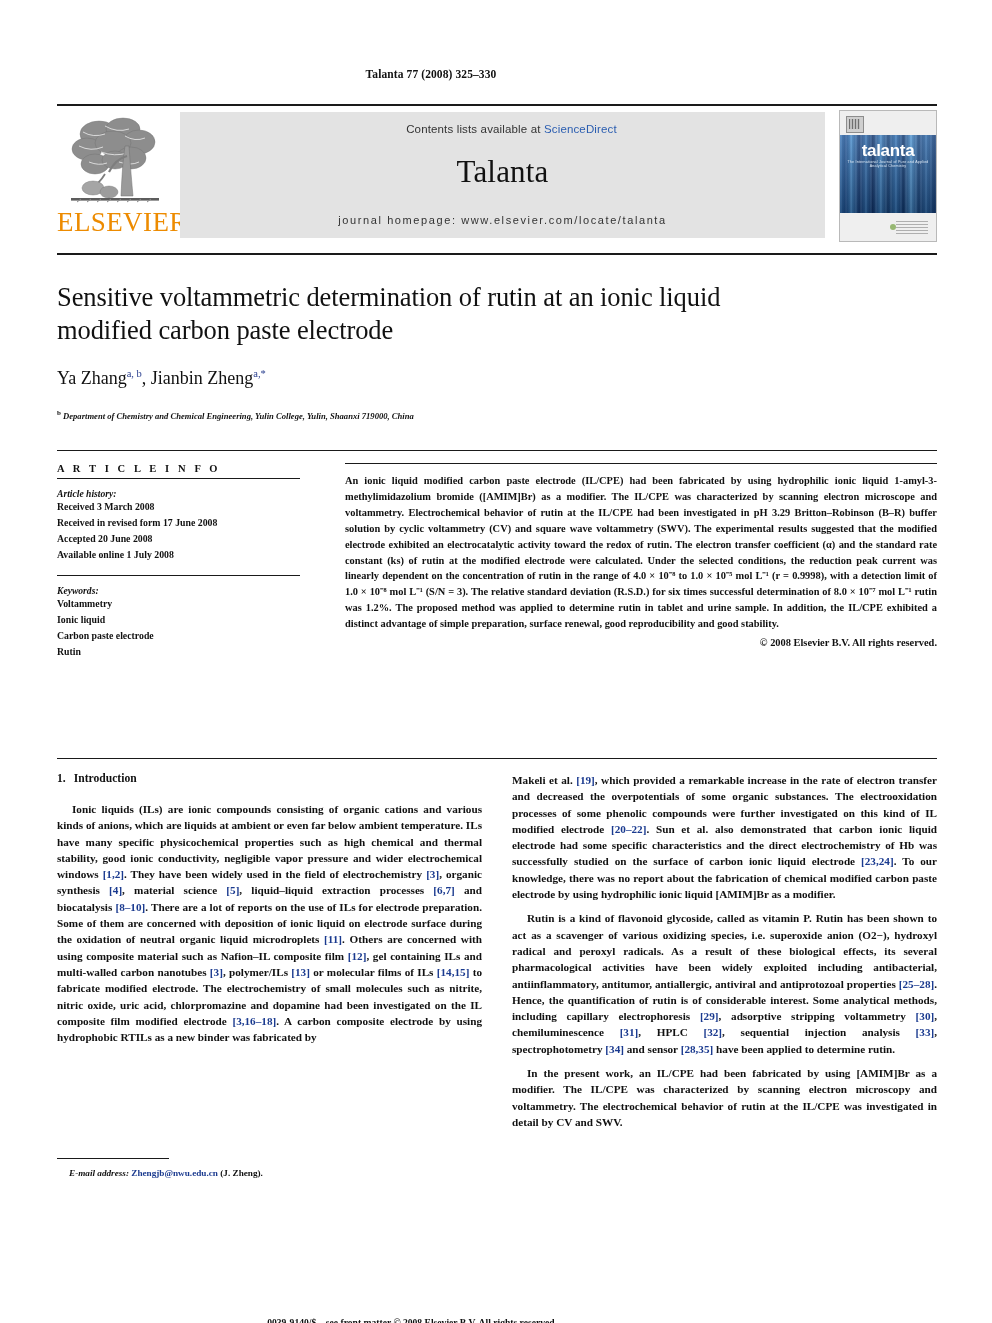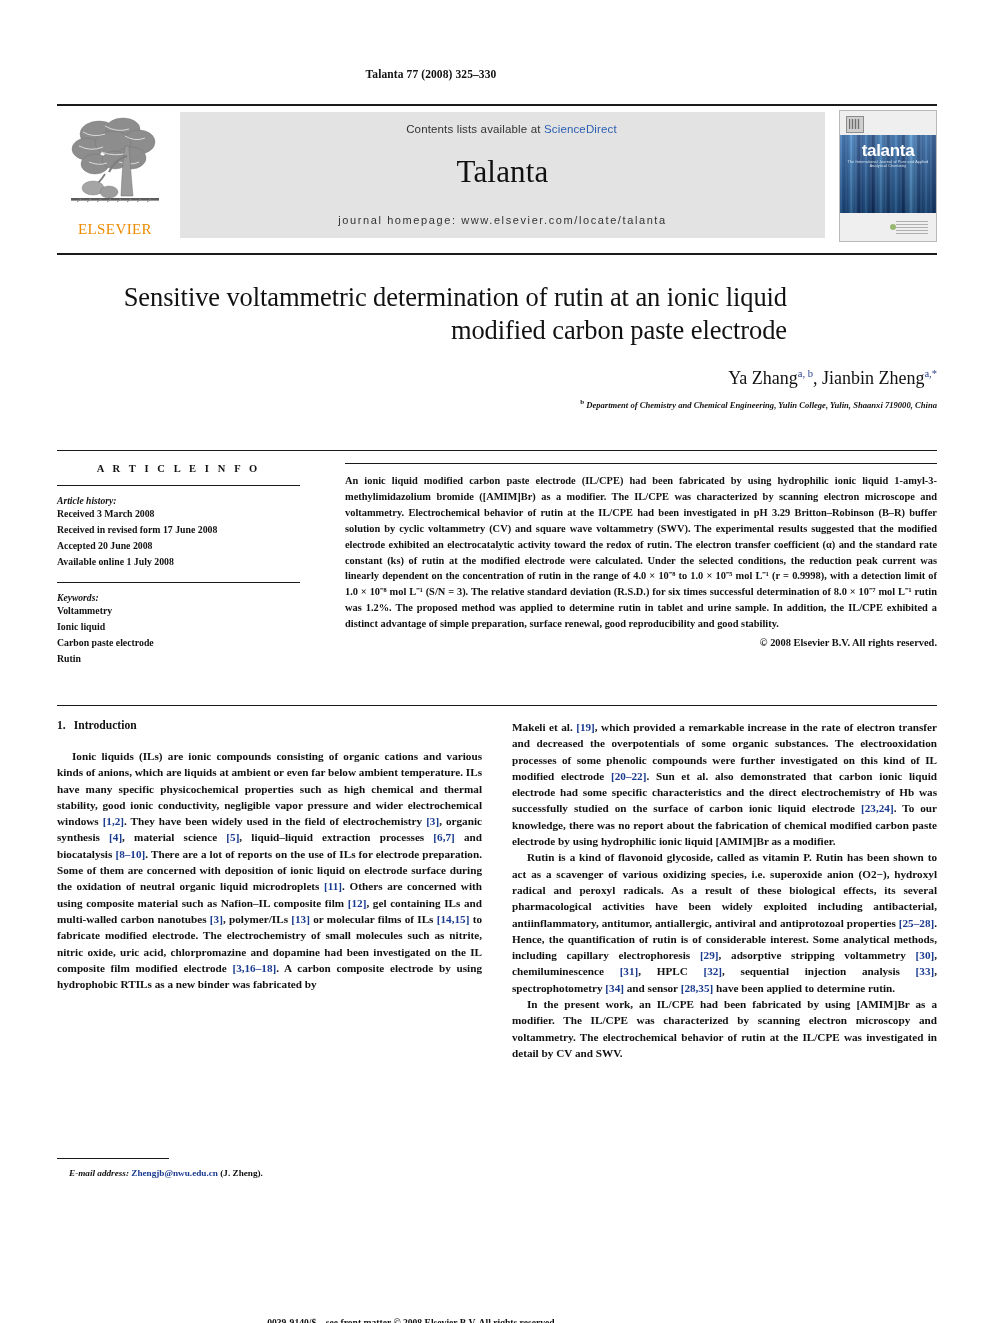--- a/index.html
+++ b/index.html
@@ -54,21 +54,21 @@
     left: 8px; top: 0px;
     width: 100px; height: 98px;
     overflow: hidden;
   }
   .elsevier-word {
     position: absolute;
     left: 0; bottom: 0px;
     width: 116px;
     text-align: center;
     font-family: "Liberation Serif", serif;
-    font-size: 15px;
+    font-size: 27px;
     letter-spacing: 0.4px;
     color: #ED8B00;
     font-weight: 400;
   }
 
   .banner {
     position: absolute;
     left: 123px; top: 6px;
     width: 645px;
     height: 126px;
@@ -191,21 +191,20 @@
     background: #7aa54a;
   }
 
   
   .titleblock {
     position: absolute;
     left: 57px; top: 253px;
     width: 880px;
     border-top: 2.2px solid #1a1a1a;
     padding-top: 26px;
-    text-align: right;
   }
   h1.article-title {
     margin: 0;
     font-family: "Liberation Serif", serif;
     font-size: 26.5px;
     font-weight: 400;
     line-height: 1.23;
     letter-spacing: -0.1px;
     color: #111;
     max-width: 730px;
@@ -246,22 +245,21 @@
     position: absolute;
     left: 288px; top: 12px;
     width: 592px;
   }
   .sec-head {
     font-family: "Liberation Serif", serif;
     font-weight: 700;
     font-size: 10.5px;
     letter-spacing: 3.1px;
     color: #111;
-    margin-bottom: 11px;
-    text-align: center;
+    margin-bottom: 4px;
   }
   .rule {
     border-top: 1.1px solid #1a1a1a;
     margin: 0 0 9px 0;
   }
   .info-sub {
     font-family: "Liberation Serif", serif;
     font-style: italic;
     font-weight: 700;
     font-size: 9.6px;
@@ -288,21 +286,21 @@
     text-align: right;
     font-family: "Liberation Serif", serif;
     font-size: 10.4px;
     font-weight: 700;
     color: #111;
   }
 
   
   .bodyblock {
     position: absolute;
-    left: 57px; top: 705px;
+    left: 57px; top: 758px;
     width: 880px;
     border-top: 1.5px solid #1a1a1a;
     padding-top: 13px;
   }
   .body-cols {
     position: relative;
     width: 880px;
   }
   .bcol {
     position: absolute;
@@ -322,21 +320,21 @@
   p.para {
     margin: 0;
     font-family: "Liberation Serif", serif;
     font-size: 11.2px;
     font-weight: 600;
     line-height: 1.455;
     text-align: justify;
     text-indent: 15px;
     color: #111;
   }
-  p.para + p.para { margin-top: 0; }
+  p.para + p.para { margin-top: 8px; }
   .cite { color: #1a3a8f; }
 
   
   .footnotes {
     position: absolute;
     left: 57px; top: 1158px;
     width: 425px;
   }
   .fn-rule {
     width: 112px;
@@ -423,21 +421,21 @@
         <div class="cover-title">talanta</div>
         <div class="cover-sub">The International Journal of Pure and Applied Analytical Chemistry</div>
       </div>
       <div class="cover-footmark"></div>
     </div>
   </div>
 
   <div class="titleblock">
     <h1 class="article-title">Sensitive voltammetric determination of rutin at an ionic liquid modified carbon paste electrode</h1>
     <div class="authors"><span>Ya Zhang</span><sup>a, b</sup><span>, Jianbin Zheng</span><sup>a,*</sup></div>
-    <div class="affil" style="margin-top:8px"><sup>b</sup><span> Department of Chemistry and Chemical Engineering, Yulin College, Yulin, Shaanxi 719000, China</span></div>
+    <div class="affil" style="margin-top:19px"><sup>b</sup><span> Department of Chemistry and Chemical Engineering, Yulin College, Yulin, Shaanxi 719000, China</span></div>
   </div>
 
   <div class="infoblock">
 
     <div class="col-info">
       <div class="sec-head">A R T I C L E   I N F O</div>
       <div class="rule"></div>
       <div class="info-sub">Article history:</div>
       <div class="info-line">Received 3 March 2008</div>
       <div class="info-line">Received in revised form 17 June 2008</div>

